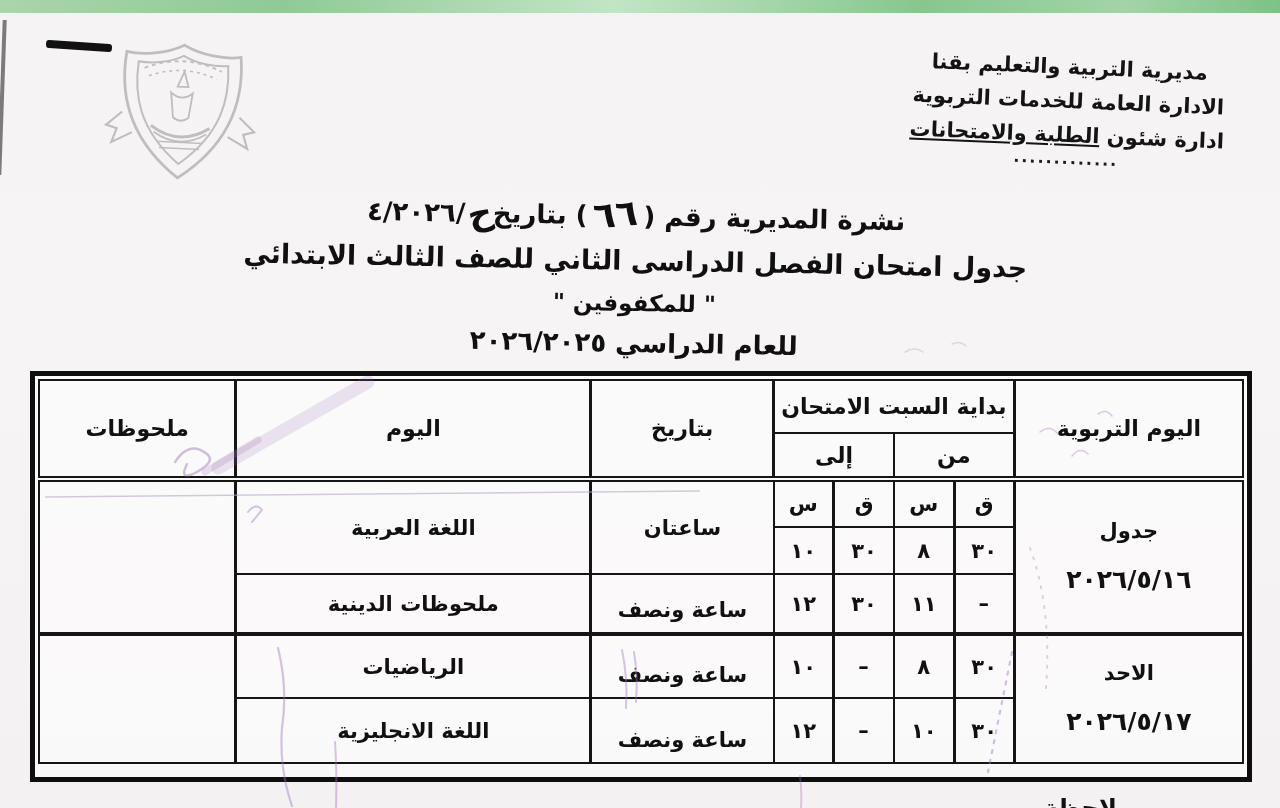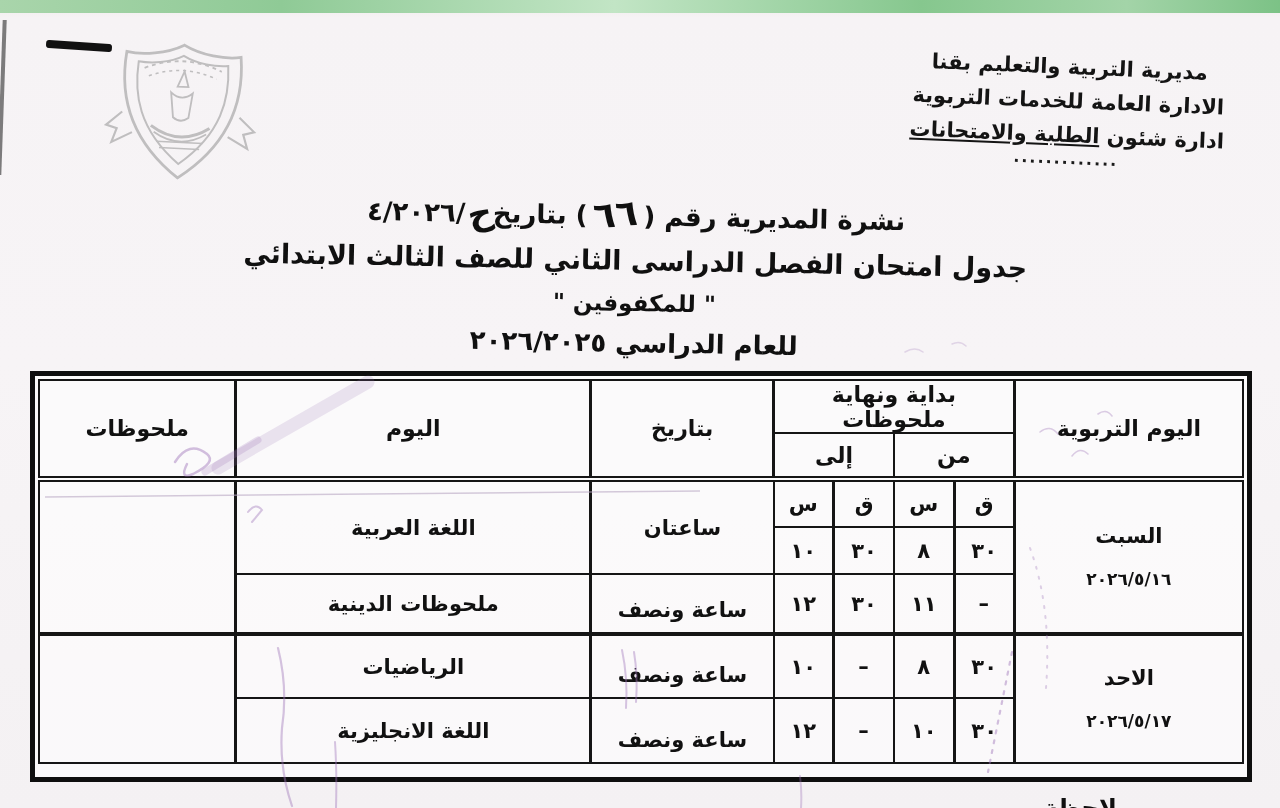--- a/index.html
+++ b/index.html
@@ -39,21 +39,21 @@
      border:5px solid #0e0e0e;padding:3px;box-sizing:border-box;background:rgba(255,255,255,.55);}
   table{border-collapse:collapse;width:100%;table-layout:fixed;direction:rtl;color:#111;}
   td{border:2px solid #151515;text-align:center;vertical-align:middle;
      font-weight:bold;overflow:hidden;padding:0 2px;}
   .htab{margin-bottom:2px;}
   .htab td{font-size:22px;}
   .btab td{font-size:21px;}
   .sep-l{border-left-width:3.5px;}
   .thick-top td{border-top-width:4px;}
   .daycell{font-size:23px;line-height:1.2;}
-  .daycell .date{font-size:17px;margin-top:20px;letter-spacing:1px;}
+  .daycell .date{font-size:25px;margin-top:20px;letter-spacing:1px;}
   .subj{font-size:22px;}
   .dur{font-size:22px;vertical-align:bottom;padding-bottom:10px;}
   .dur-first{vertical-align:middle;padding-bottom:0;}
   .num{font-size:21px;letter-spacing:1px;text-align:center;}
   .unit{font-size:21px;}
 
   
   .footnote{position:absolute;right:148px;top:794px;font-size:24px;font-weight:bold;color:#101010;}
 
   .penmarks{position:absolute;left:0;top:0;width:1280px;height:808px;pointer-events:none;}
@@ -108,21 +108,21 @@
           <col style="width:60px">
         <col style="width:60px">
           <col style="width:60px">
           <col style="width:182px">
         <col style="width:354px">
           <col style="width:196px">
       </colgroup>
       <tbody>
           <tr style="height:53px">
         <td rowspan="2" class="sep-l">اليوم التربوية</td>
-        <td colspan="4" class="sep-l">بداية ونهاية ملحوظات</td>
+        <td colspan="4" class="sep-l">بداية السبت الامتحان</td>
         <td rowspan="2" class="sep-l">بتاريخ</td>
         <td rowspan="2" class="sep-l">اليوم</td>
         <td rowspan="2">ملحوظات</td>
       </tr>
       <tr style="height:44px">
         <td colspan="2">من</td>
         <td colspan="2" class="sep-l">إلى</td>
       </tr>
     </tbody>
       </table>
@@ -134,21 +134,21 @@
           <col style="width:60px">
         <col style="width:60px">
           <col style="width:60px">
           <col style="width:182px">
         <col style="width:354px">
           <col style="width:196px">
       </colgroup>
       <tbody>
           <tr style="height:46px">
         <td rowspan="3" class="daycell sep-l">
-          <div>السبت</div>
+          <div>جدول</div>
           <div class="date">٢٠٢٦/٥/١٦</div>
         </td>
         <td class="unit sep-l">ق</td>
         <td class="unit">س</td>
         <td class="unit sep-l">ق</td>
         <td class="unit">س</td>
         <td rowspan="2" class="dur dur-first sep-l">ساعتان</td>
         <td rowspan="2" class="subj sep-l">اللغة العربية</td>
         <td rowspan="3"></td>
       </tr>

